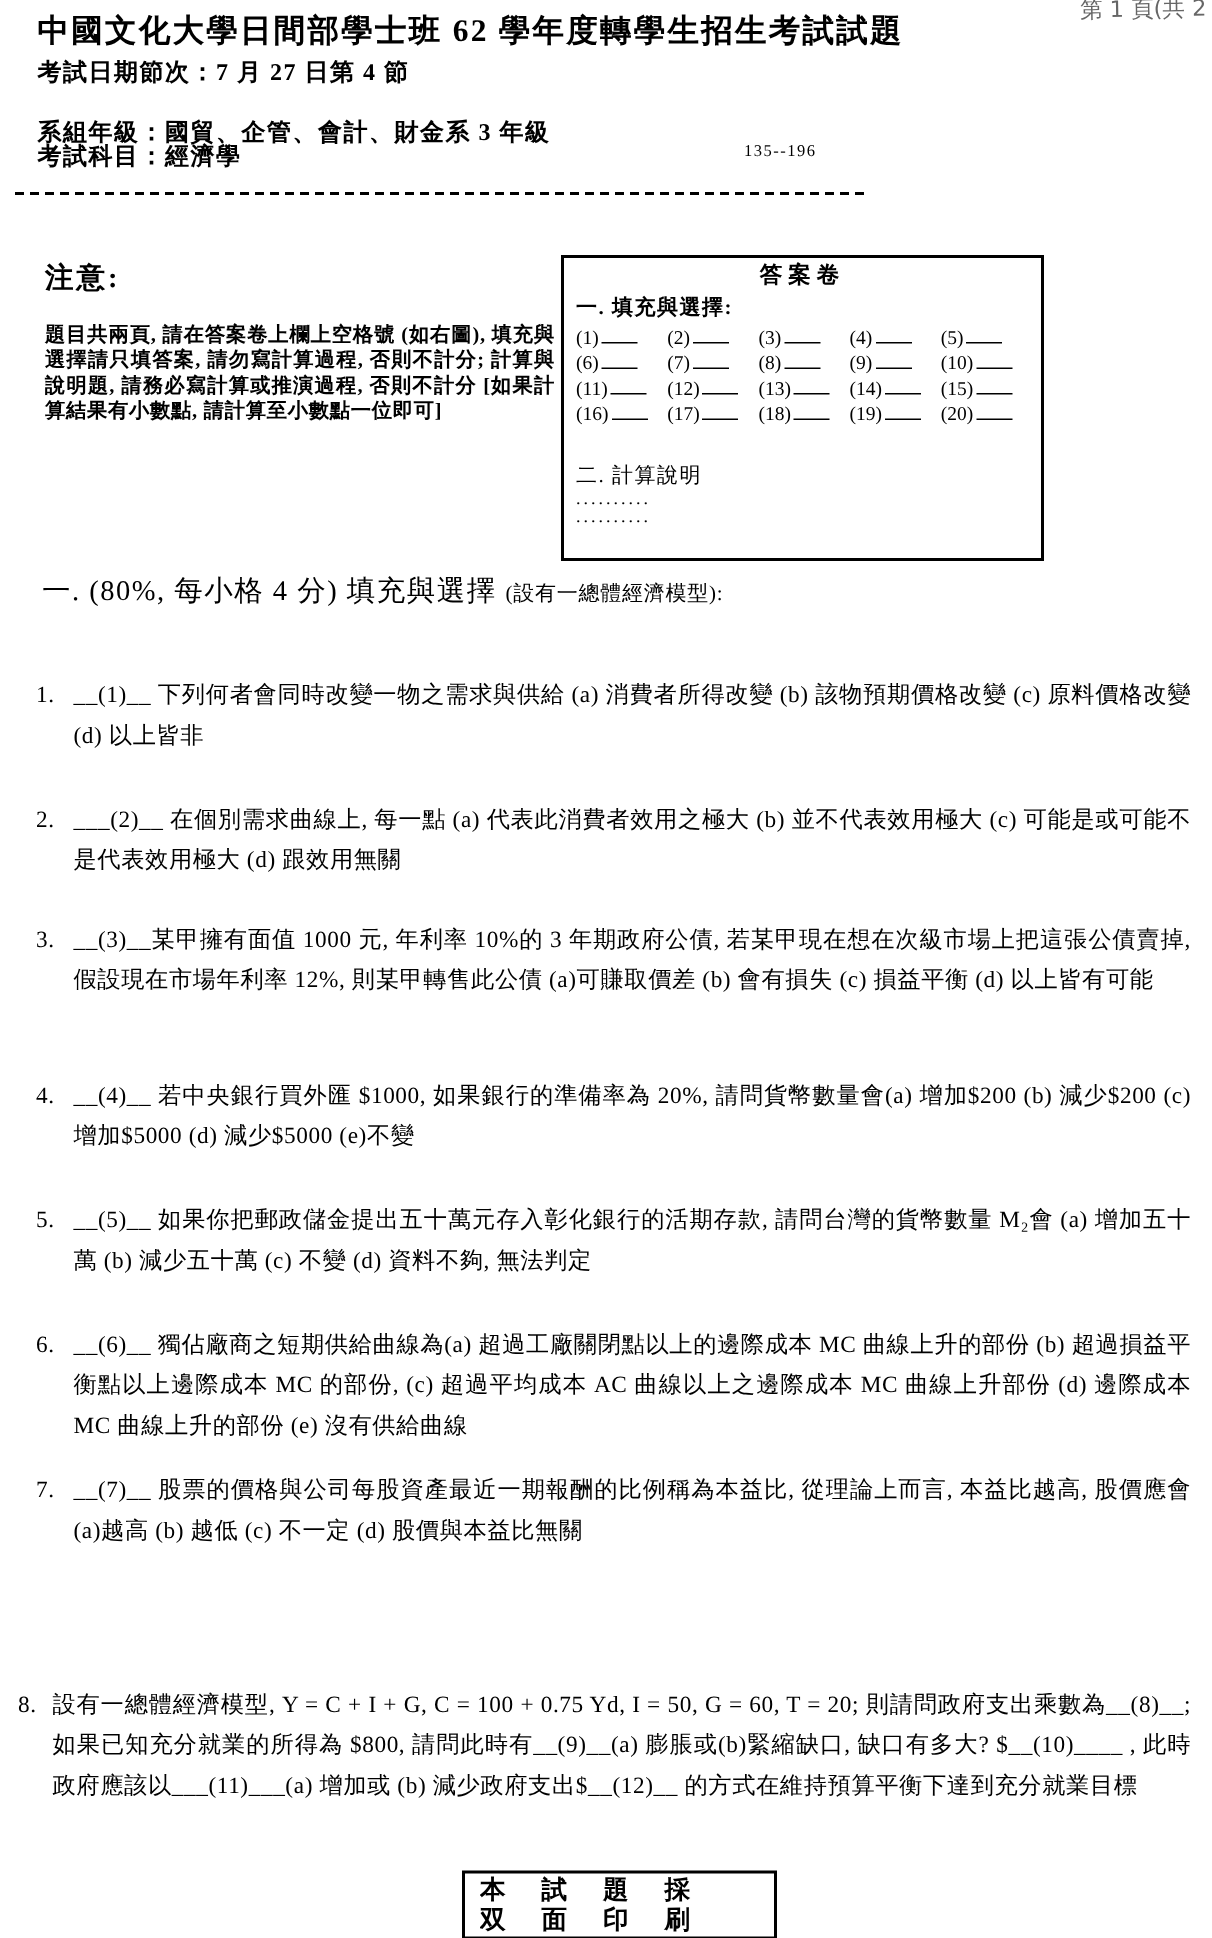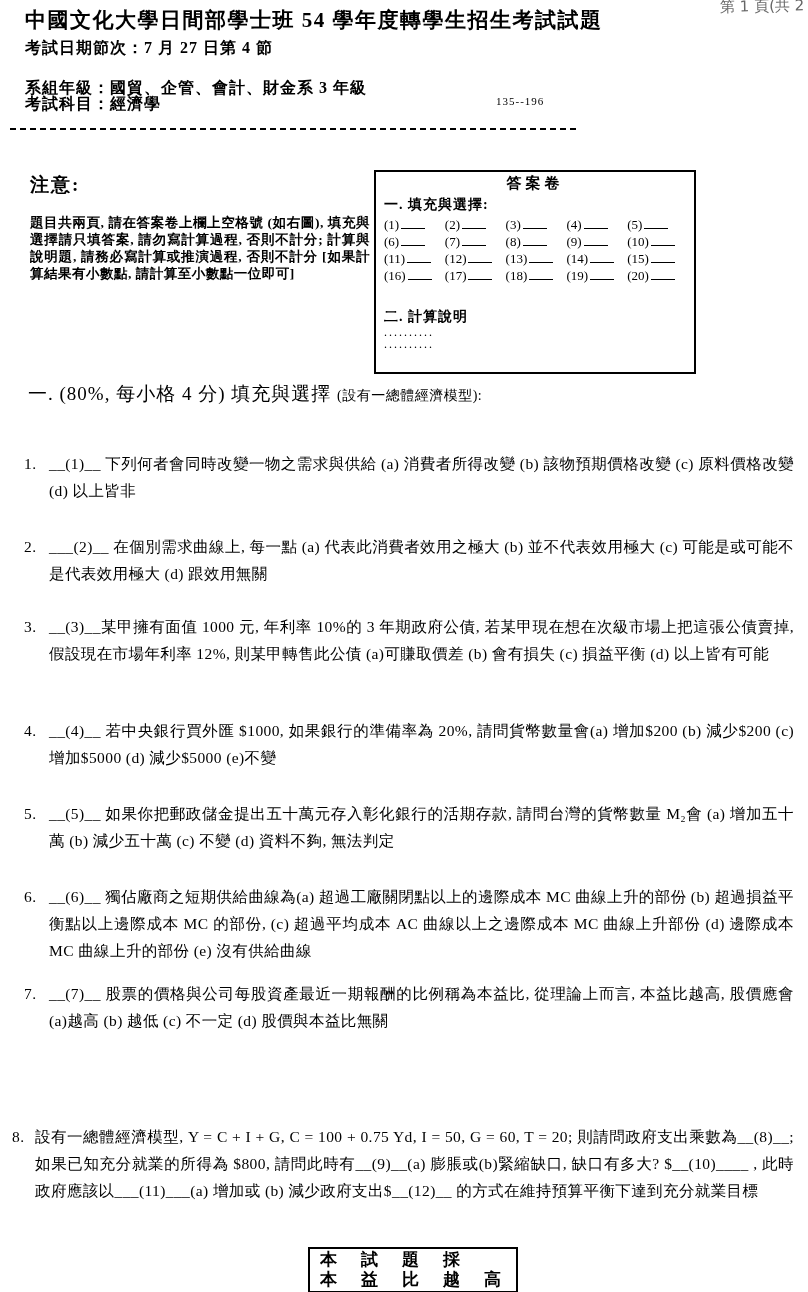--- a/index.html
+++ b/index.html
@@ -38,21 +38,21 @@
     border:2px solid #000; box-sizing:border-box; padding:2px 8px 0 8px;
   }
   .ab-title { text-align:center; font-size:15px; font-weight:bold; letter-spacing:4px; }
   .ab-sec1 { font-size:14px; font-weight:bold; margin-top:3px; letter-spacing:1px; }
   .ab-grid {
     display:grid; grid-template-columns:repeat(5,1fr);
     font-size:13px; margin-top:3px; row-gap:1px; column-gap:2px;
   }
   .ab-cell { white-space:nowrap; }
   .ab-line { display:inline-block; width:24px; border-bottom:1.5px solid #000; height:11px; margin-left:2px; }
-  .ab-sec2 { font-size:14px; font-weight:bold; margin-top:24px; letter-spacing:1px; }
+  .ab-sec2 { font-size:14px; font-weight:normal; margin-top:24px; letter-spacing:1px; }
   .ab-dots { font-size:12px; line-height:12px; letter-spacing:2px; color:#000; }
   
   .section-heading { position:absolute; left:28px; top:381px; white-space:nowrap; }
   .section-heading .main { font-size:19px; letter-spacing:1px; }
   .section-heading .sub { font-size:14px; letter-spacing:.5px; }
   
   .q {
     position:absolute; left:22px; width:772px;
     font-size:15.5px; line-height:27px; letter-spacing:.4px;
     padding-left:27px; box-sizing:border-box; text-align:justify;
@@ -74,21 +74,21 @@
   .stamp .row {
     font-size:17px; font-weight:bold; line-height:20px;
     letter-spacing:24px; white-space:nowrap; overflow:hidden;
   }
 </style>
 </head>
 <body>
 
 <div class="page">
 
-  <div class="hdr-title">中國文化大學日間部學士班 54 學年度轉學生招生考試試題</div>
+  <div class="hdr-title">中國文化大學日間部學士班 62 學年度轉學生招生考試試題</div>
   <div class="corner-note">第 1 頁(共 2</div>
   <div class="hdr-line l1">考試日期節次：7 月 27 日第 4 節</div>
   <div class="hdr-line l2">系組年級：國貿、企管、會計、財金系 3 年級</div>
   <div class="hdr-line l3">考試科目：經濟學</div>
   <div class="exam-code">135--196</div>
   <div class="dash-line"></div>
 
   <div class="notice">
     <div class="notice-title">注意:</div>
     <div class="notice-body">題目共兩頁, 請在答案卷上欄上空格號 (如右圖), 填充與選擇請只填答案, 請勿寫計算過程, 否則不計分; 計算與說明題, 請務必寫計算或推演過程, 否則不計分  [如果計算結果有小數點, 請計算至小數點一位即可]</div>
@@ -157,16 +157,16 @@
     <span class="qnum">7.</span>
     <span>__(7)__  股票的價格與公司每股資產最近一期報酬的比例稱為本益比, 從理論上而言, 本益比越高, 股價應會 (a)越高 (b) 越低 (c) 不一定 (d) 股價與本益比無關</span>
   </div>
   <div class="q q8">
     <span class="qnum">8.</span>
     <span>設有一總體經濟模型, Y = C + I + G, C = 100 + 0.75 Yd,   I = 50, G = 60,   T = 20; 則請問政府支出乘數為__(8)__; 如果已知充分就業的所得為 $800, 請問此時有__(9)__(a) 膨脹或(b)緊縮缺口, 缺口有多大? $__(10)____ , 此時政府應該以___(11)___(a) 增加或 (b) 減少政府支出$__(12)__ 的方式在維持預算平衡下達到充分就業目標</span>
   </div>
 
   <div class="stamp">
     <div class="row">本試題採</div>
-    <div class="row">本益比越高</div>
+    <div class="row">双面印刷</div>
   </div>
 
 </div>
 
 </body></html>

